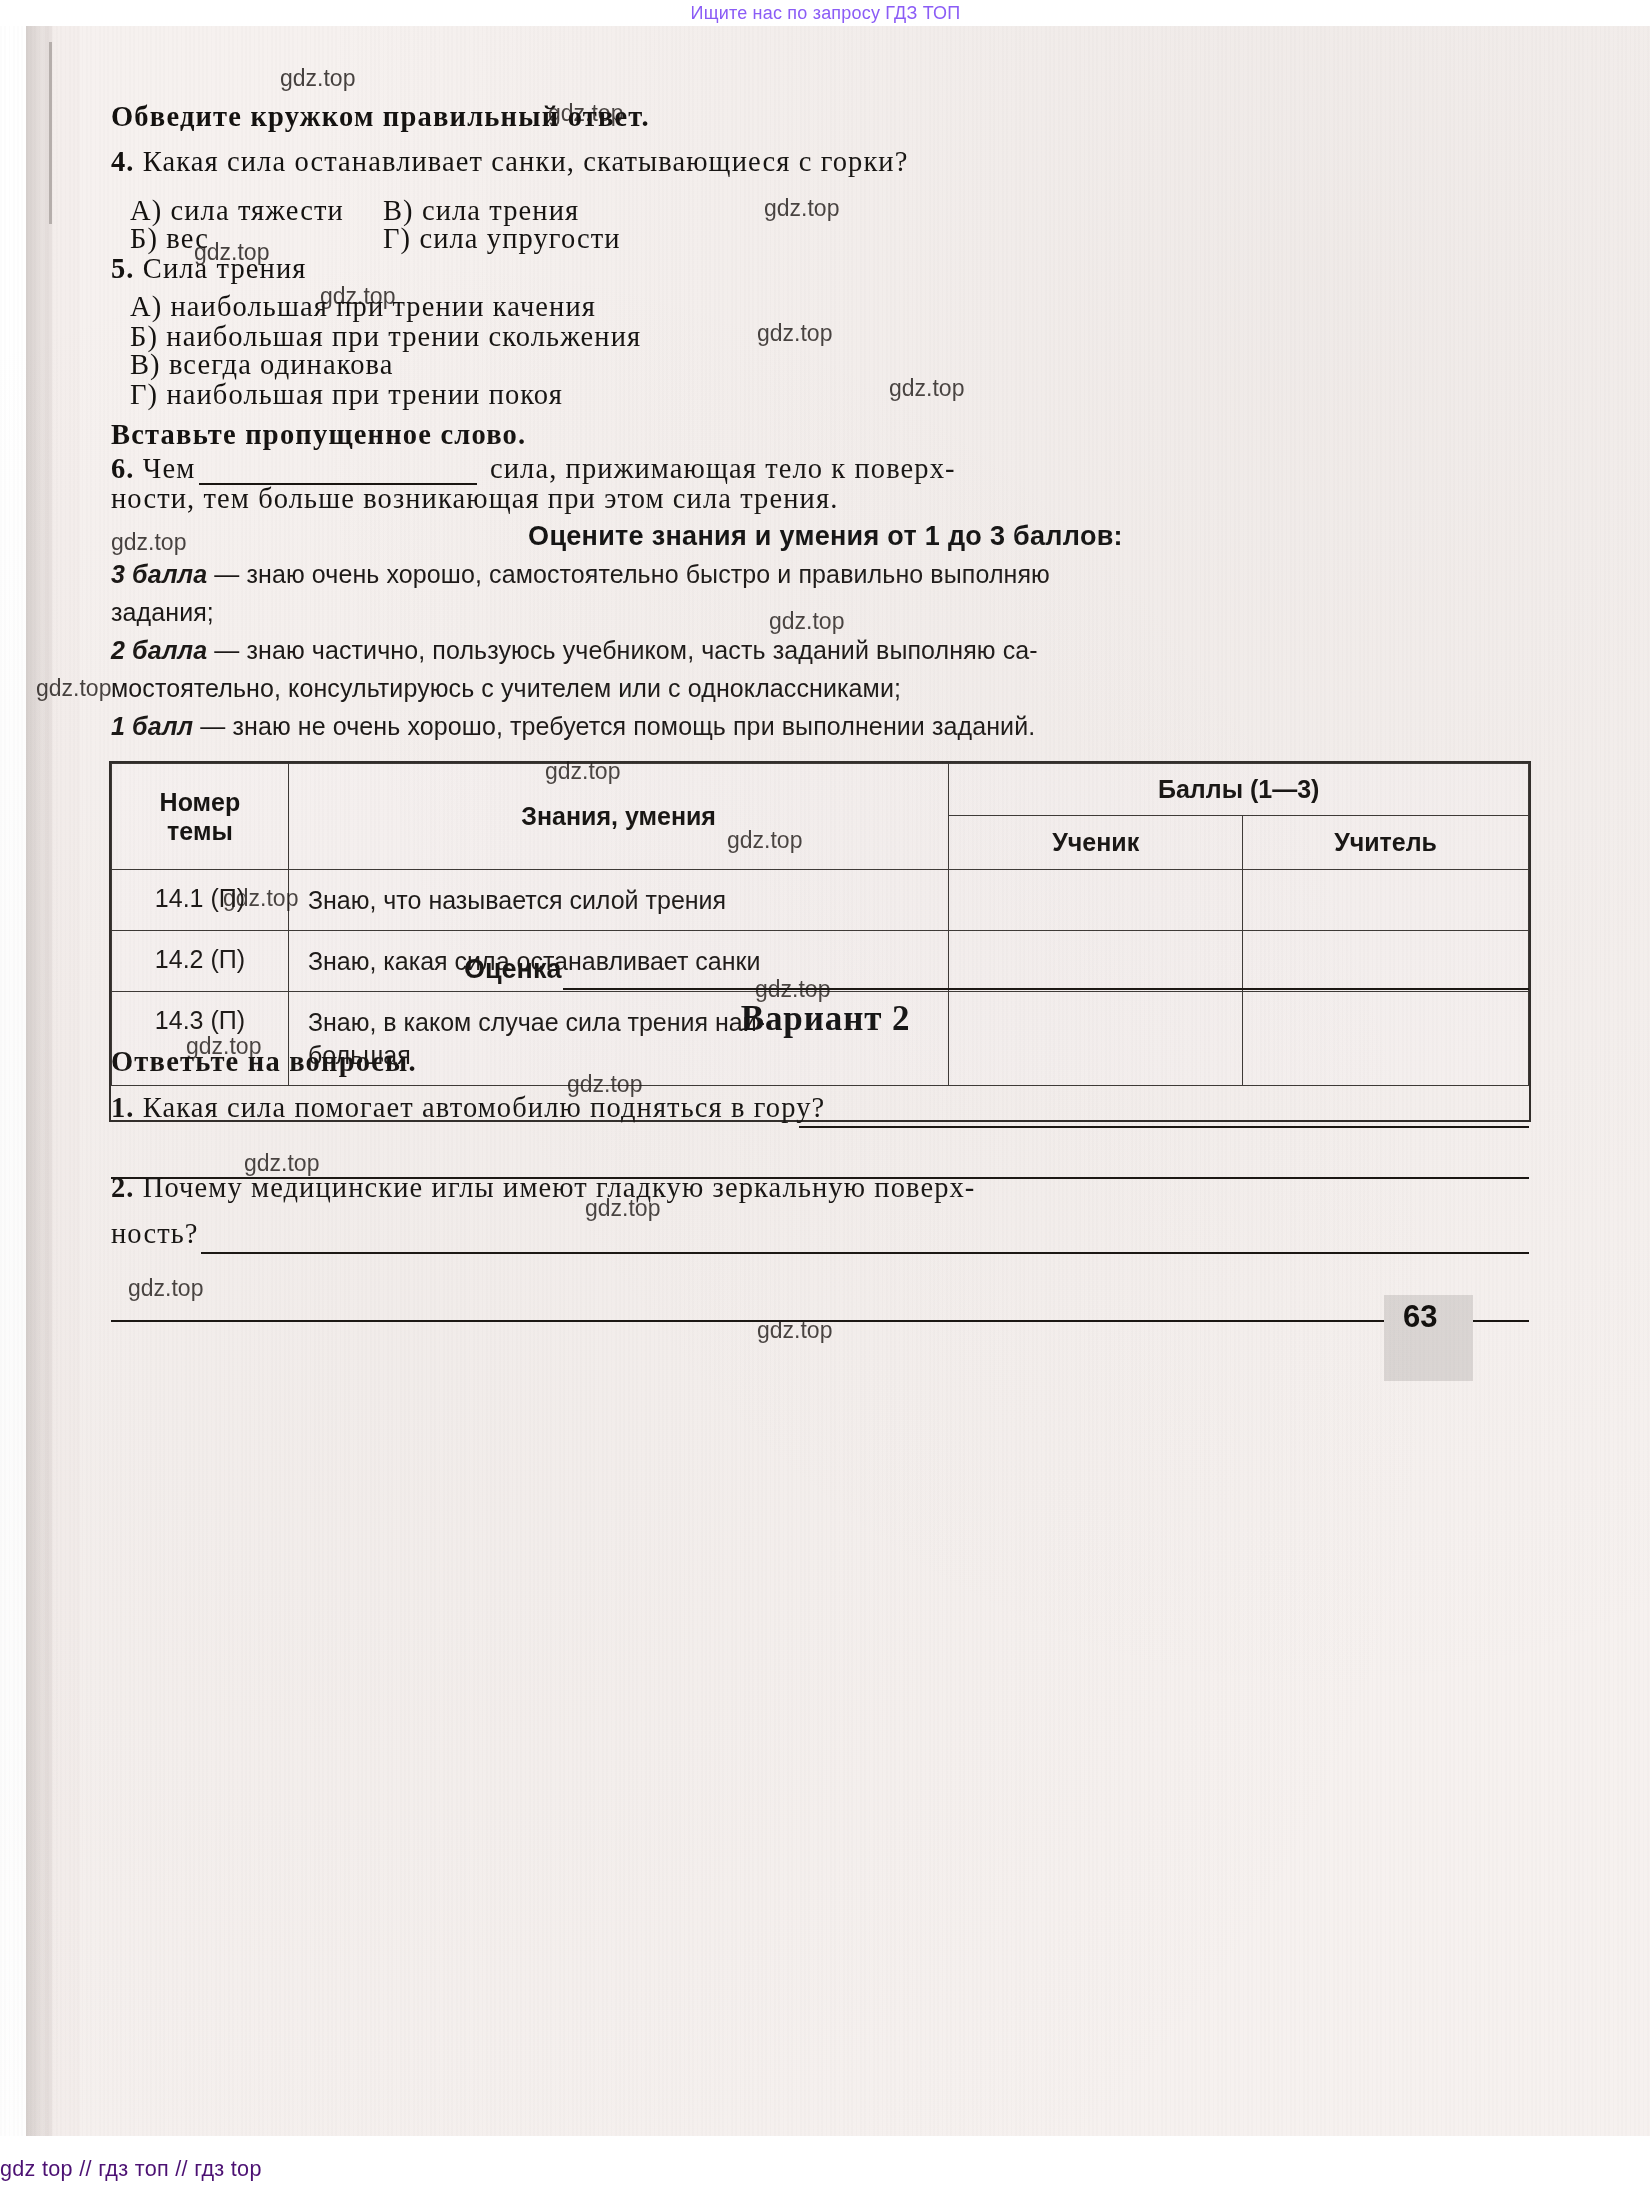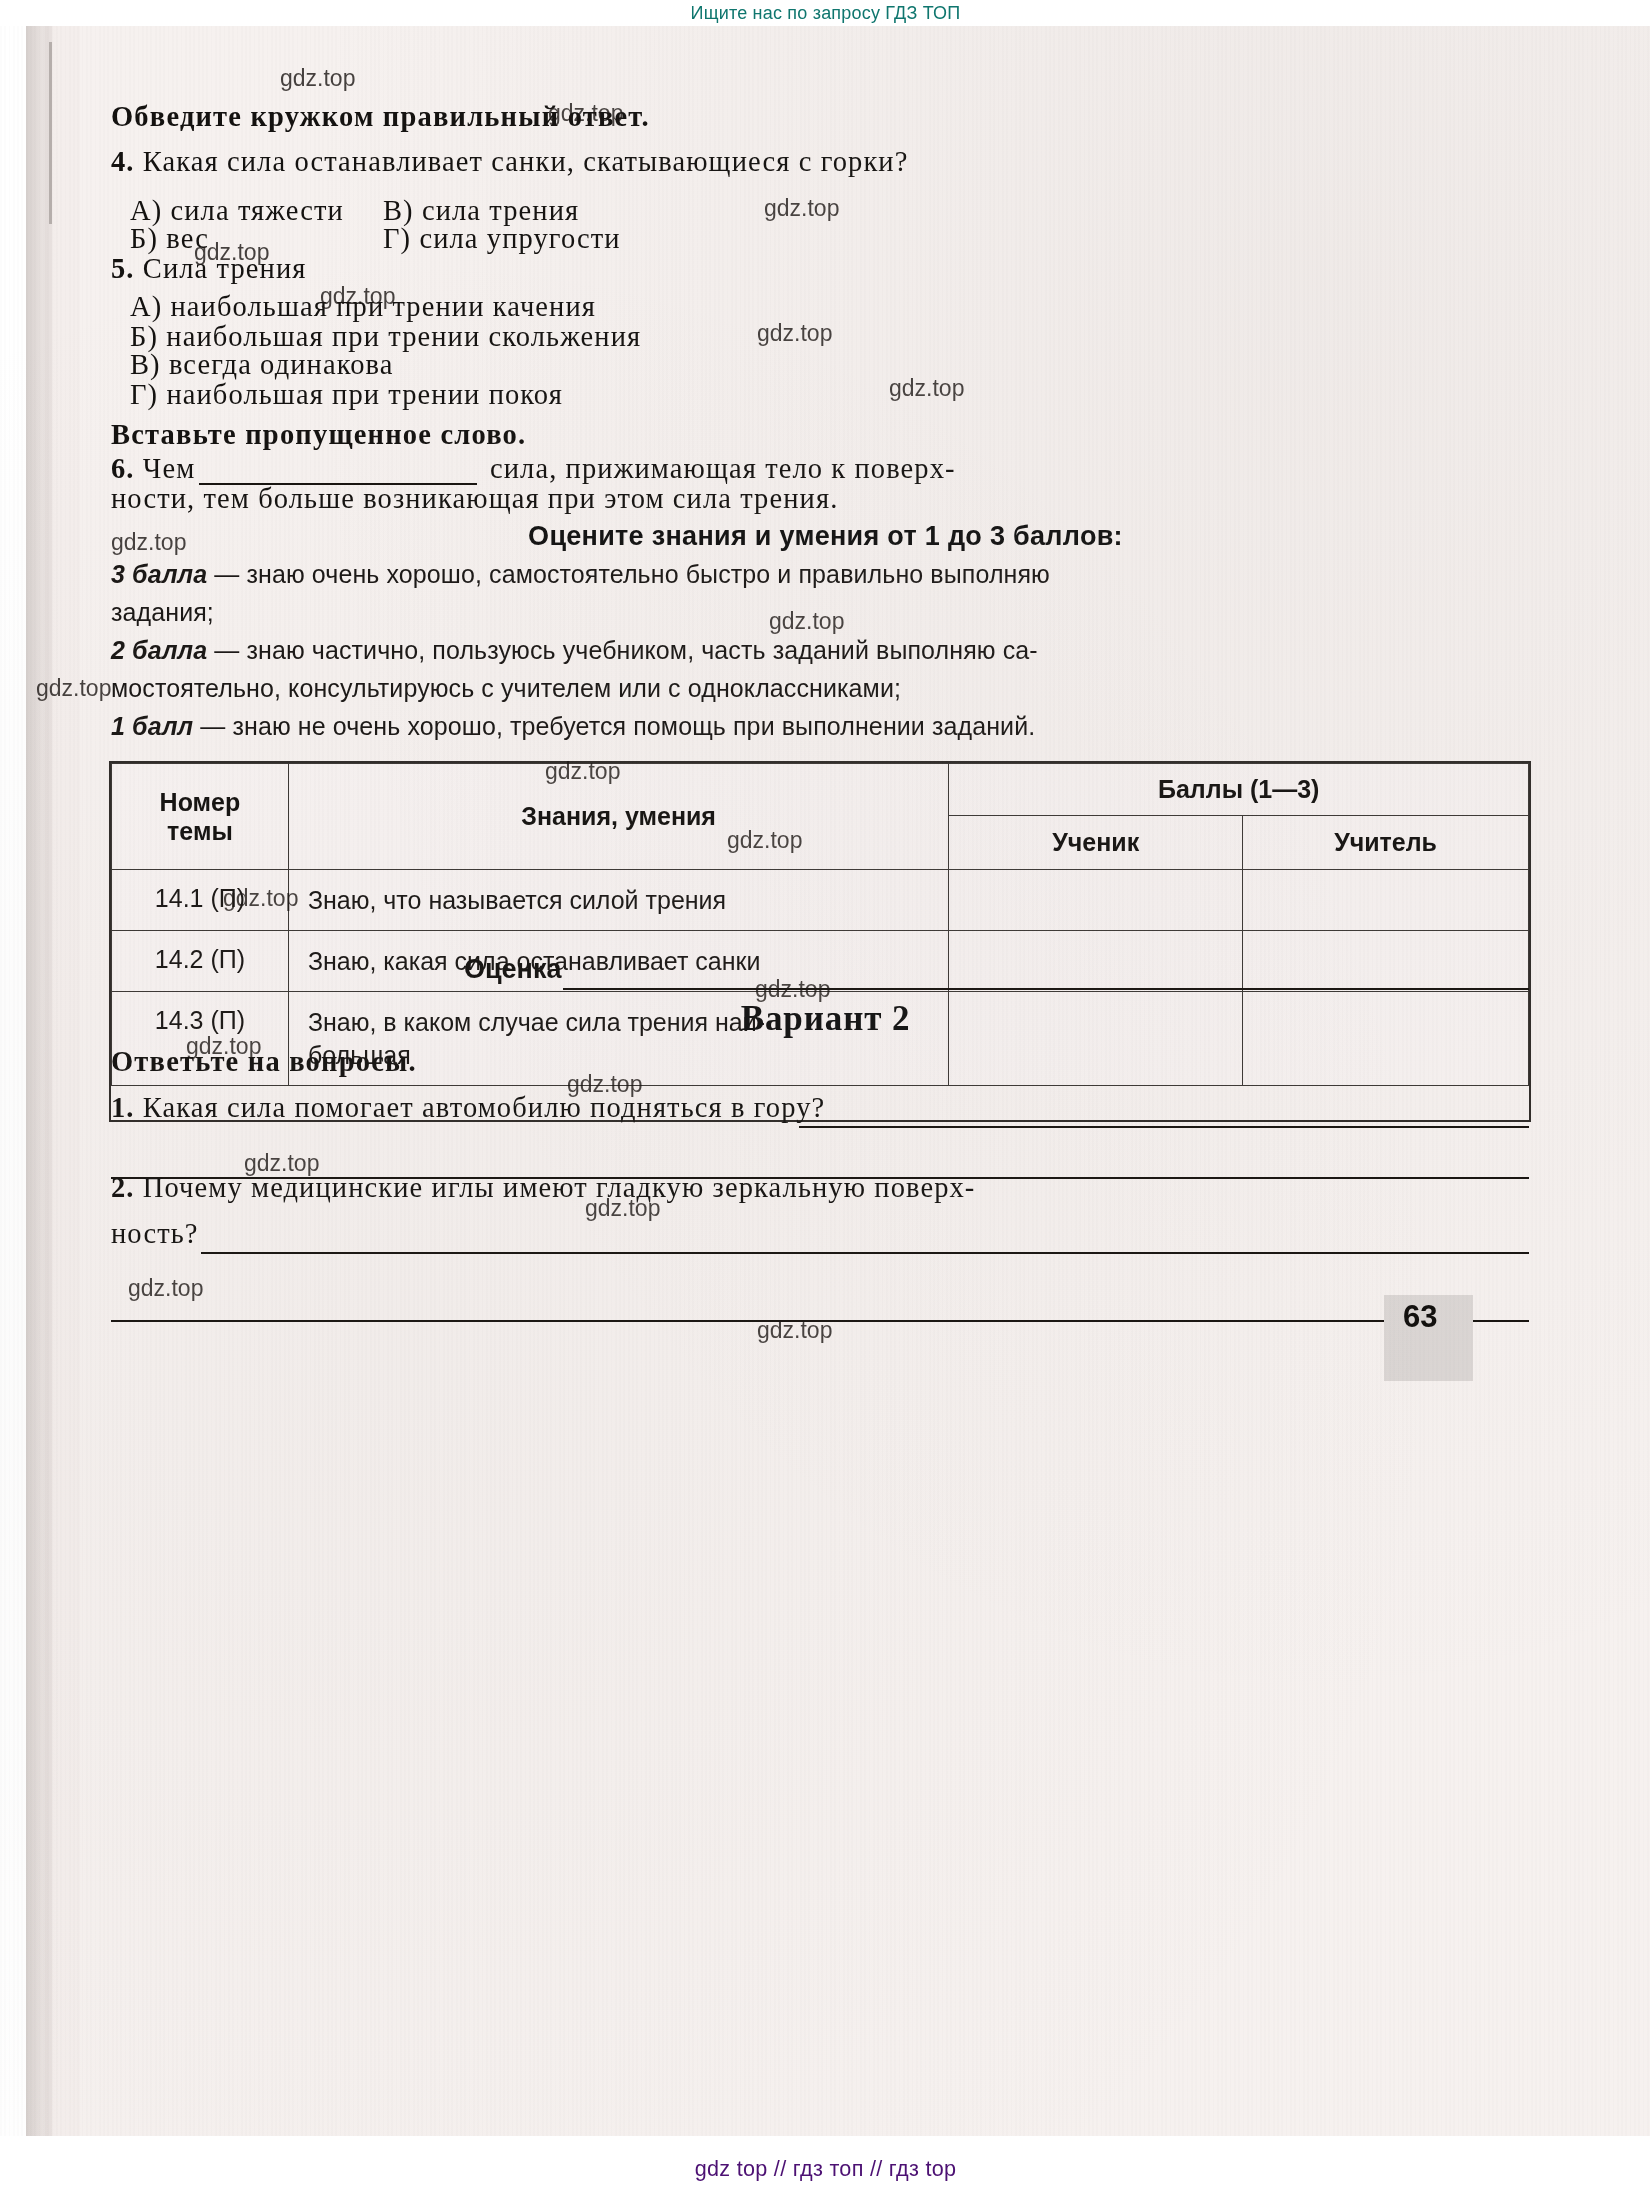--- a/index.html
+++ b/index.html
@@ -12,21 +12,21 @@
     overflow:hidden;
   }
 
   
   .promo-bar{
     position:absolute; left:0; top:0; width:1651px; height:26px;
     background:#ffffff;
     display:flex; align-items:center; justify-content:center;
   }
   .promo-text{
-    color:#0f766e;
+    color:#8b5cf6;
     font-family:"Liberation Sans", sans-serif;
     font-size:18px; letter-spacing:0.2px; white-space:nowrap;
   }
 
   
   .scan{
     position:absolute; left:0; top:26px; width:1651px; height:2110px;
     background:
       linear-gradient(90deg,#ffffff 0 26px,#f1ebe9 26px 45px,#e9e2e0 45px 52px,#f4eeec 52px 80px,#f6f1ef 80px 100%),
       #f4efee;
@@ -158,21 +158,21 @@
     font-size:23px;
     color:rgba(25,20,18,0.80);
     white-space:nowrap;
     pointer-events:none;
   }
 
   
   .footer-bar{
     position:absolute; left:0; top:2136px; width:1651px; height:66px;
     background:#ffffff;
-    display:flex; align-items:center; justify-content:center;
+    display:flex; align-items:center; justify-content:flex-start;
   }
   .footer-text{
     color:#4c1173;
     font-family:"Liberation Sans", sans-serif;
     font-size:21.6px; letter-spacing:0.3px;
   }
 </style>
 </head>
 <body>
 

